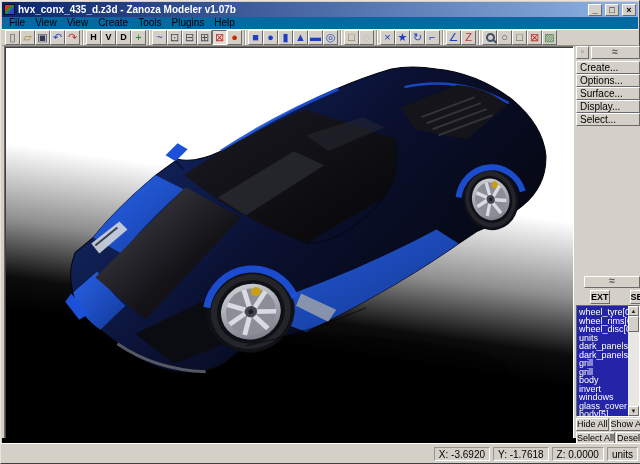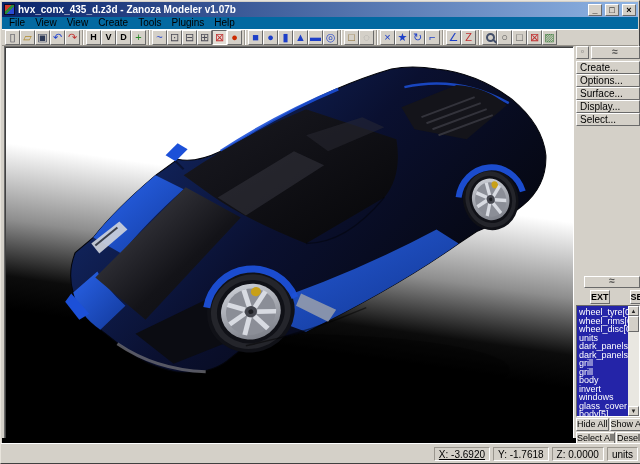--- a/index.html
+++ b/index.html
@@ -51,21 +51,21 @@
   .lscroll{width:11px;display:flex;flex-direction:column;background:#cfccc4;}
   .larrow{height:10px;font-size:6px;line-height:9px;text-align:center;color:#222;}
   .lthumb{height:16px;}
   .ltrack{flex:1;background:#e9e7e1;}
   .actionrow{display:flex;gap:1px;height:13px;margin-top:1px;justify-content:space-between;}
   .actbtn{flex:1;font-size:9px;line-height:11px;text-align:center;padding:0;white-space:nowrap;}
 
   
   .statusbar{position:absolute;left:0;bottom:0;width:640px;height:20px;background:#d4d0c8;border-top:1px solid #fff;display:flex;align-items:center;padding:0 3px;gap:3px;}
   .sfield{height:14px;line-height:13px;font-size:10px;padding:0 4px;border:1px solid;border-color:#9a968e #fff #fff #9a968e;background:#d4d0c8;white-space:nowrap;}
-  .sfield.first{margin-left:auto;text-decoration:underline;}
+  .sfield.first{margin-left:auto;}
 </style>
 </head>
 <body>
 
 <div class="window">
 
   <div class="titlebar">
     <div class="appicon"></div>
     <div class="title-text">hvx_conx_435_d.z3d - Zanoza Modeler v1.07b</div>
     <div class="winbtn b3">_</div>

